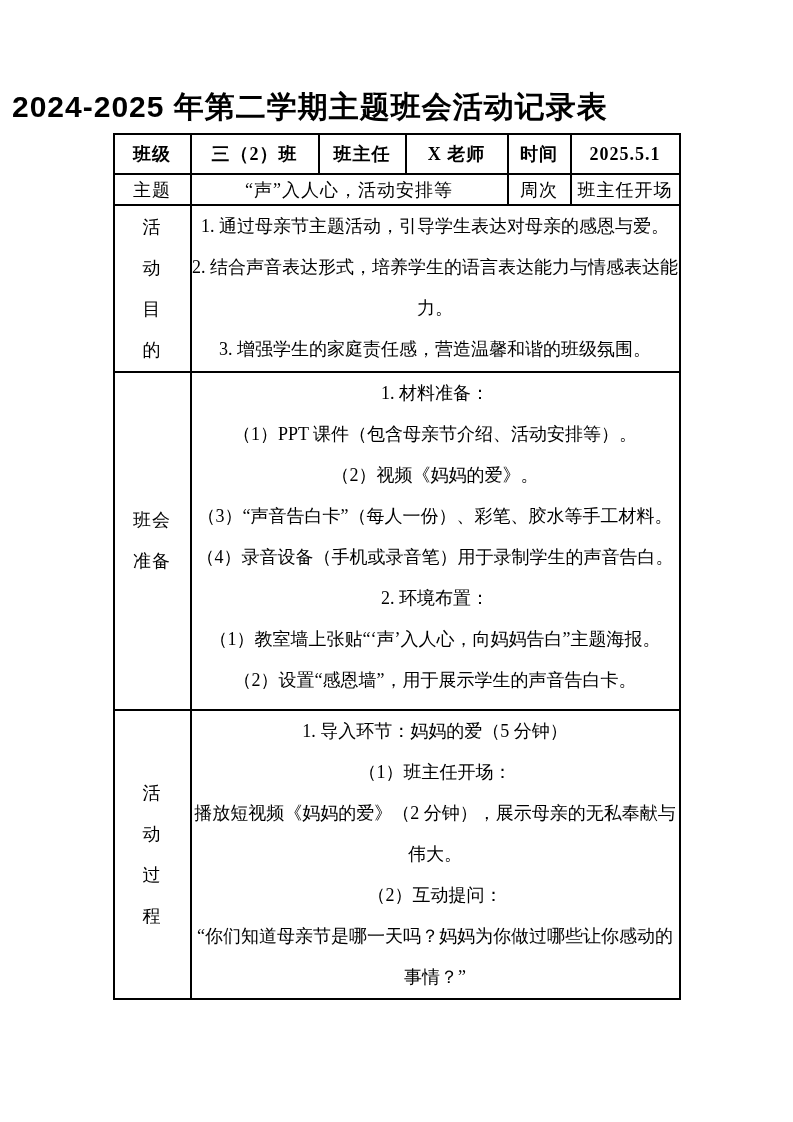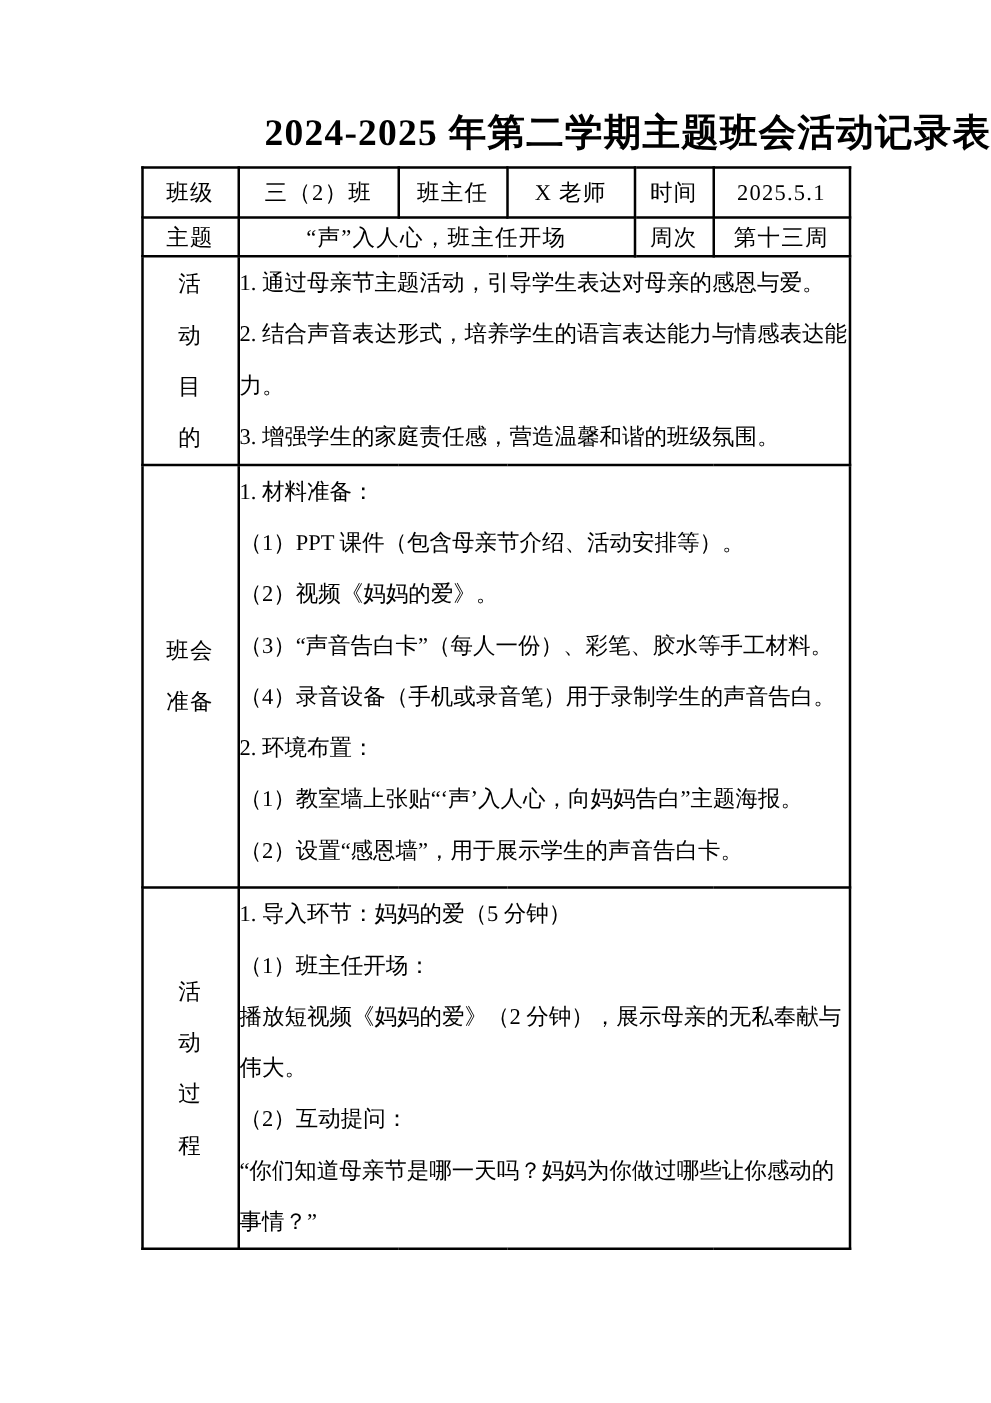--- a/index.html
+++ b/index.html
@@ -15,22 +15,22 @@
     overflow: hidden;
   }
   .page {
     width: 793px;
     height: 1122px;
     background: #ffffff;
     box-sizing: border-box;
   }
   .doc-title {
     margin: 90px 0 9px 12px;
-    text-align: right;
-    font-family: Liberation Serif, serif;
+    text-align: left;
+    font-family: Liberation Sans, sans-serif;
     font-size: 30px;
     font-weight: bold;
     letter-spacing: 1px;
     line-height: 34px;
   }
   table.record-table {
     margin: 0 auto;
     border-collapse: collapse;
     table-layout: fixed;
     width: 566px;
@@ -40,35 +40,35 @@
     font-size: 18px;
     padding: 0;
     box-sizing: border-box;
   }
   .hcell {
     text-align: center;
     vertical-align: middle;
     letter-spacing: 1px;
   }
   .content {
-    text-align: left;
+    text-align: center;
     vertical-align: top;
     padding: 5px 8px 4px 10px;
     line-height: 41px;
     white-space: pre-line;
     border-radius: 28px;
   }
   .vlabel {
     text-align: center;
     vertical-align: middle;
     line-height: 41px;
     white-space: pre-line;
     letter-spacing: 1px;
   }
-  tr.r-info   { height: 40px; }
+  tr.r-info   { height: 40px; font-weight: bold; }
   tr.r-theme  { height: 31px; }
   tr.r-purpose { height: 167px; }
   tr.r-prep   { height: 338px; }
   tr.r-process { height: 289px; }
 </style>
 </head>
 <body>
 
 <div class="page">
 
@@ -89,23 +89,23 @@
       <td class="hcell">班级</td>
       <td class="hcell">三（2）班</td>
       <td class="hcell">班主任</td>
       <td class="hcell">X 老师</td>
       <td class="hcell">时间</td>
       <td class="hcell">2025.5.1</td>
     </tr>
 
     <tr class="r-theme">
       <td class="hcell">主题</td>
-      <td class="hcell" colspan="3">“声”入人心，班主任开场</td>
+      <td class="hcell" colspan="3">“声”入人心，活动安排等</td>
       <td class="hcell">周次</td>
-      <td class="hcell">第十三周</td>
+      <td class="hcell">班主任开场</td>
     </tr>
 
     <tr class="r-purpose">
       <td class="vlabel">活
 动
 目
 的</td>
       <td class="content" colspan="5">1. 通过母亲节主题活动，引导学生表达对母亲的感恩与爱。
 2. 结合声音表达形式，培养学生的语言表达能力与情感表达能力。
 3. 增强学生的家庭责任感，营造温馨和谐的班级氛围。</td>

